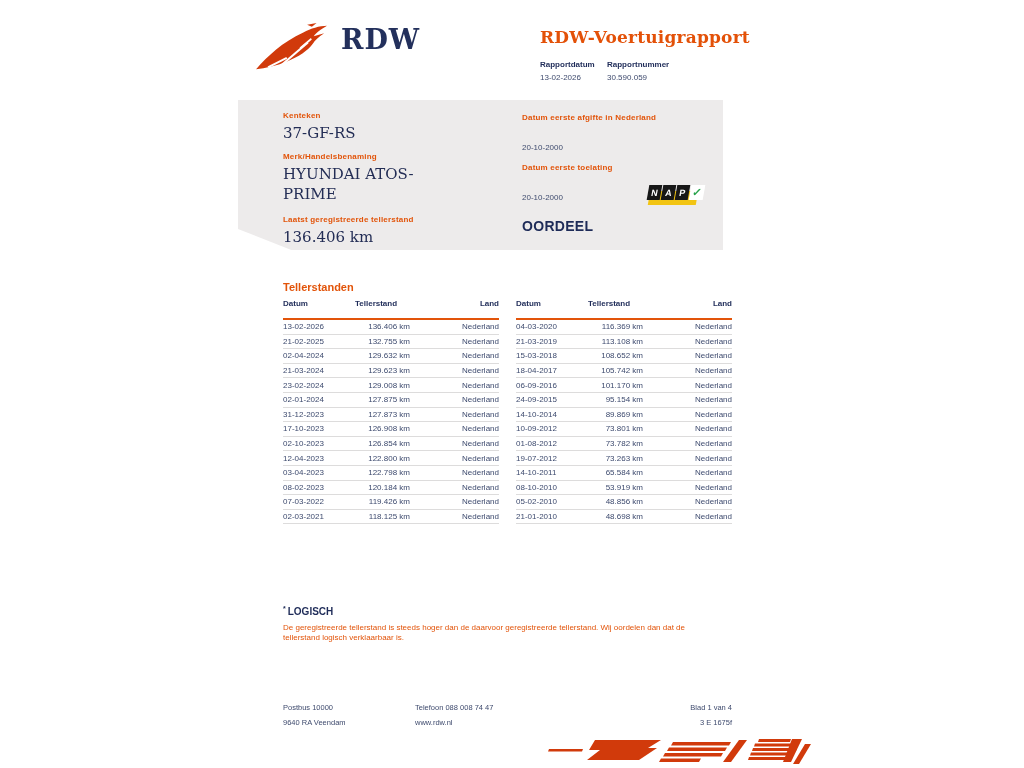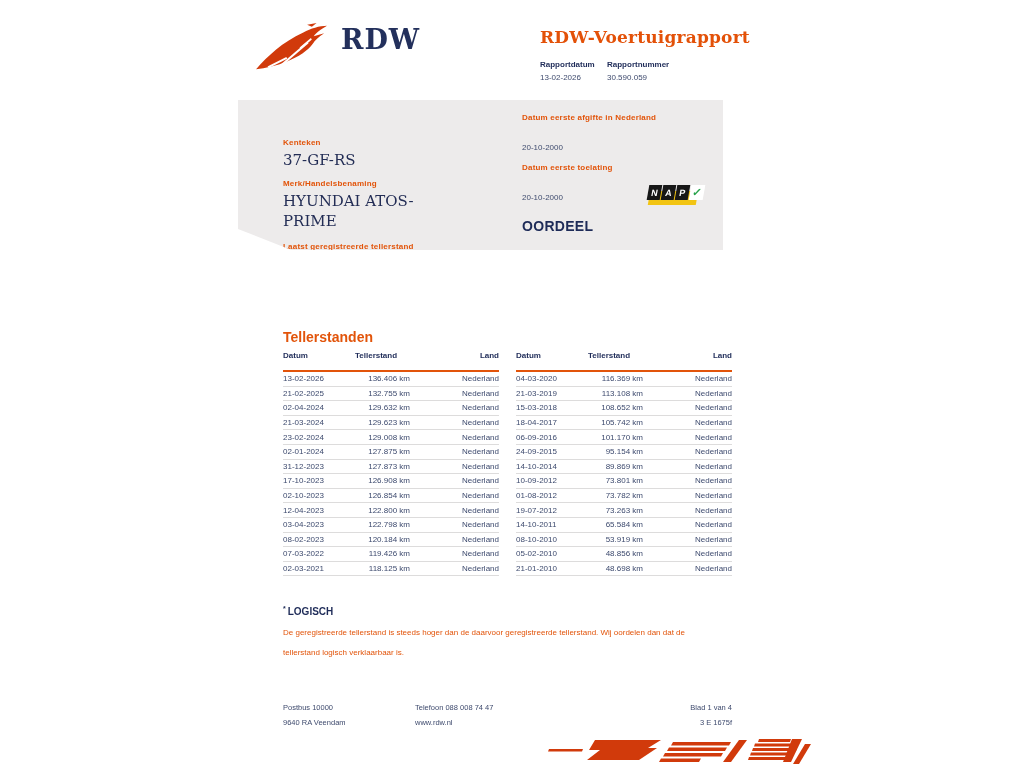--- a/index.html
+++ b/index.html
@@ -24,21 +24,21 @@
   .meta-col1 { width:67px; }
   .meta .lbl { display:block; font-weight:bold; font-size:8px; color:#1e2b58; }
   .meta .val { display:block; font-size:8px; color:#3f4b6e; margin-top:4px; }
 
   
   .panel {
     position:absolute; left:238px; top:100px; width:485px; height:150px;
     background:#edebeb;
     clip-path: polygon(0 0, 100% 0, 100% 100%, 11% 100%, 0 86%);
   }
-  .panel-left { position:absolute; left:45px; top:11px; width:200px;margin-top:27px; }
+  .panel-left { position:absolute; left:45px; top:11px; width:200px; }
   .panel-right { position:absolute; left:284px; top:13px; width:178px; }
   .flabel { font-weight:bold; font-size:8px; line-height:10px; color:#e2540a; letter-spacing:0.2px; }
   .fvalue-big {
     font-family:"DejaVu Serif", serif; font-size:15px; line-height:20px;
     color:#232d55; margin-top:2px; width:155px;
   }
   .fvalue-sm { font-size:8px; color:#3f4b6e; margin-top:20px; }
   .gap-a { margin-top:9px; }
   .gap-b { margin-top:11px; }
   .oordeel {
@@ -58,37 +58,37 @@
   }
   .nap-n { left:2px; } .nap-a { left:16px; } .nap-p { left:30px; }
   .nap-check {
     position:absolute; left:44px; top:0; width:14px; height:15px; background:#ffffff;
     transform:skewX(-10deg); color:#27a24a; font-weight:bold; font-size:11px;
     display:flex; align-items:center; justify-content:center;
   }
 
   
   .tables-section { position:absolute; left:283px; top:281px; width:449px; }
-  .section-title { font-weight:bold; font-size:14px; color:#e2540a;margin-top:48px; }
+  .section-title { font-weight:bold; font-size:11px; color:#e2540a; }
   .tables-row { display:flex; gap:17px; margin-top:6px; }
   .vtable { width:216px; }
   .thead { display:flex; border-bottom:2px solid #e2540a; padding-bottom:10px; }
   .th { font-weight:bold; font-size:8px; color:#1e2b58; }
   .th-datum { width:72px; } .th-teller { width:55px; } .th-land { flex:1; text-align:right; }
   .trow {
     display:flex; align-items:center; height:14.6px; box-sizing:border-box;
     border-bottom:1px solid #dddcdc; font-size:8px; color:#3d4a6e;
   }
   .tc0 { width:72px; } .tc1 { width:55px; text-align:right; } .tc2 { flex:1; text-align:right; }
 
   
   .footnote { position:absolute; left:283px; top:605px; width:432px; }
   .fn-title { font-weight:bold; font-size:10px; color:#1e2b58; }
   .fn-title sup { font-size:7px; vertical-align:4px; margin-right:2px; }
-  .fn-text { margin-top:6px; font-size:8px; line-height:20px; color:#e2540a; }
+  .fn-text { margin-top:6px; font-size:8px; line-height:10px; color:#e2540a; }
 
   
   .footer {
     position:absolute; left:283px; top:700px; width:449px; display:flex;
     font-size:7.5px; color:#3f4b6e; line-height:15px;
   }
   .f-col1 { width:132px; } .f-col2 { flex:1; } .f-col3 { text-align:right; }
   .f-col3 div { }
 
   

